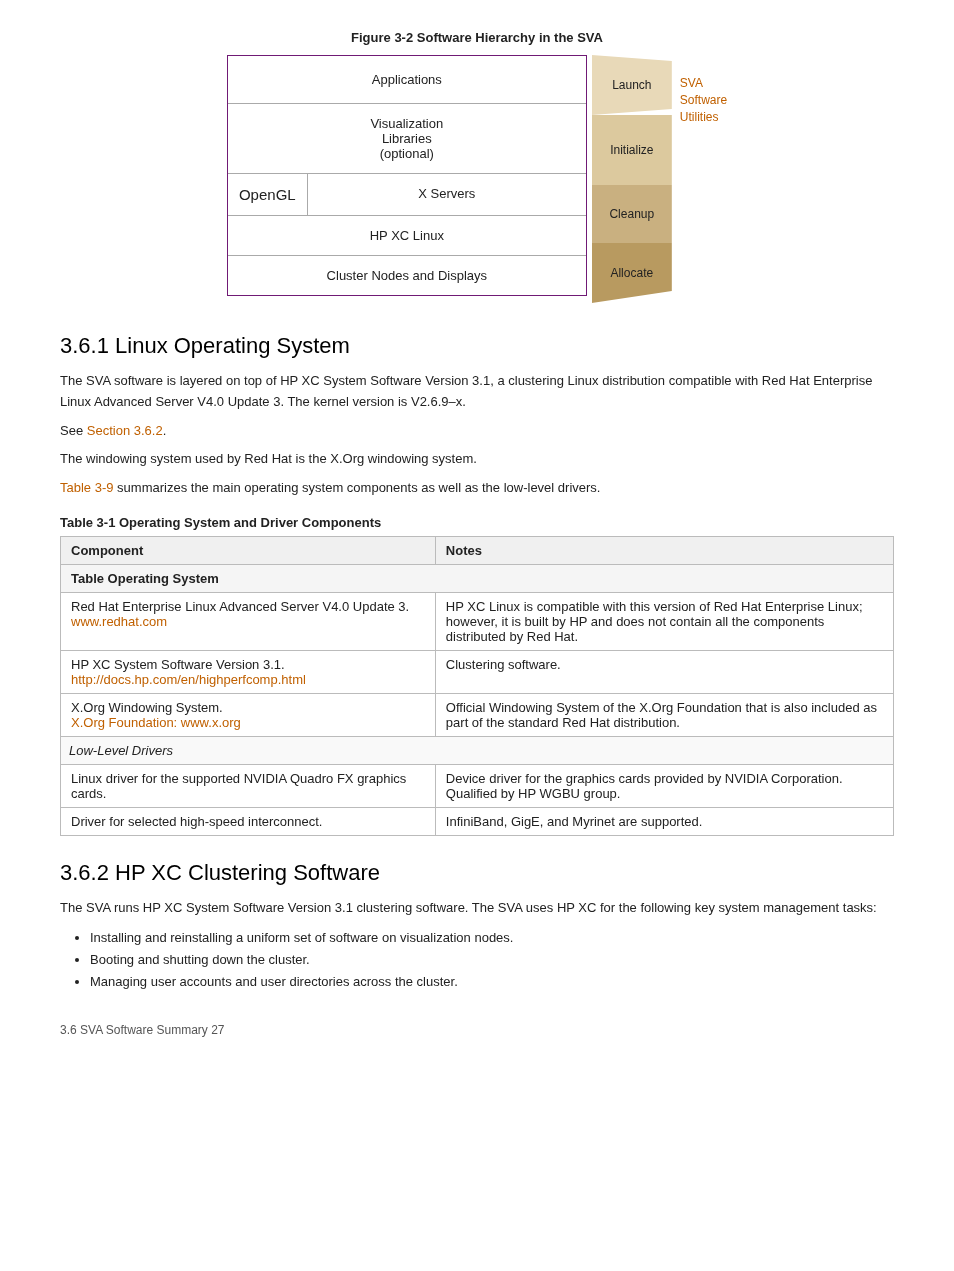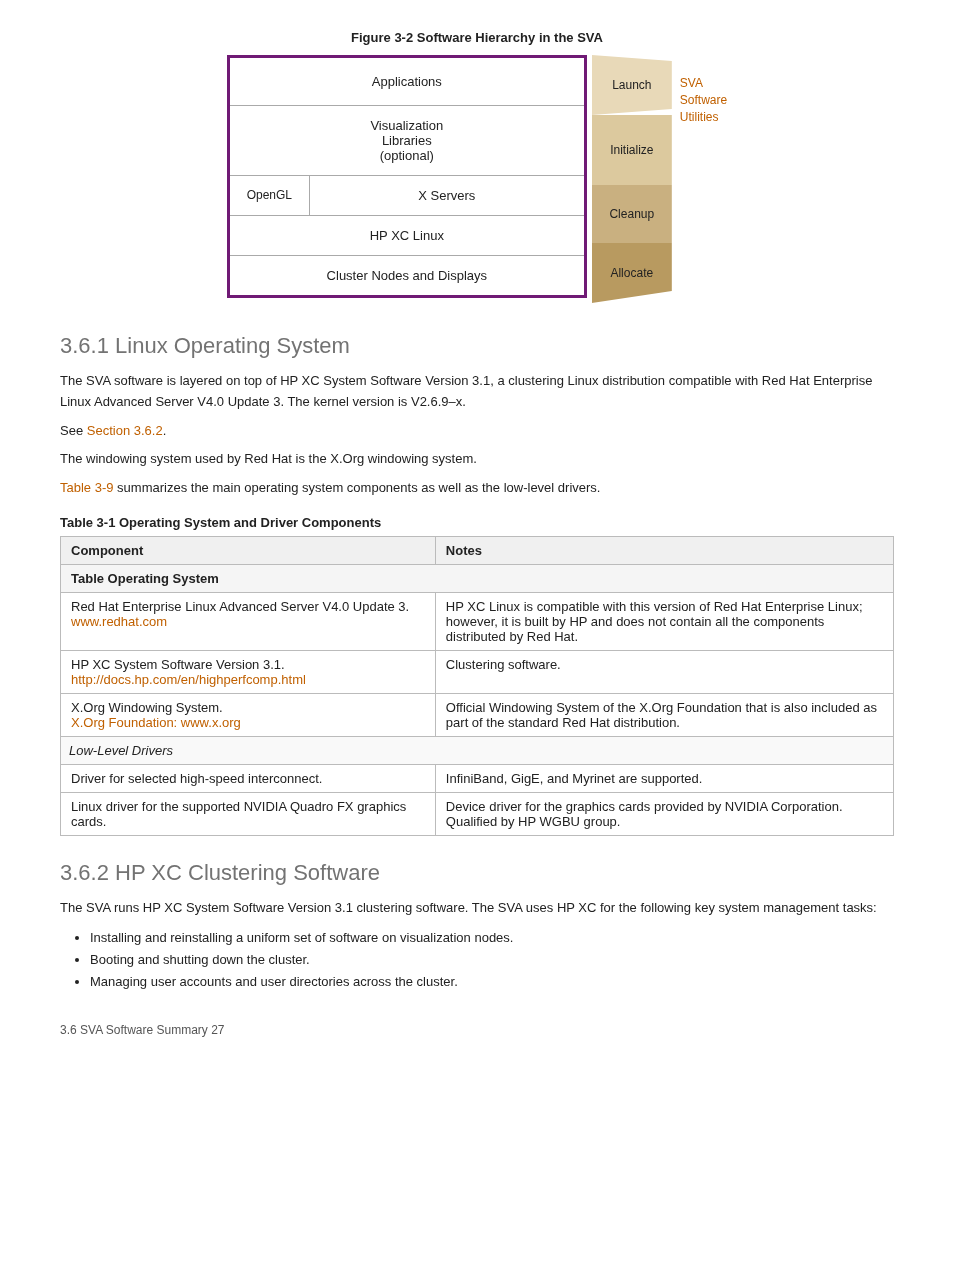--- a/index.html
+++ b/index.html
@@ -20,21 +20,21 @@
       margin-bottom: 10px;
       text-align: center;
     }
     .figure-container {
       display: flex;
       align-items: flex-start;
       justify-content: center;
       margin-bottom: 30px;
     }
     .diagram-box {
-      border: 3px solid #701a75;
+      border: 1px solid #701a75;
       width: 360px;
       position: relative;
       background: #fff;
     }
     .diag-row {
       border-bottom: 1px solid #aaa;
       padding: 12px 10px;
       font-size: 13px;
       text-align: center;
     }
@@ -57,21 +57,21 @@
     }
     .diag-row-opengl {
       display: flex;
       border-bottom: 1px solid #aaa;
     }
     .diag-opengl-cell {
       width: 80px;
       padding: 12px 8px;
       text-align: center;
       border-right: 1px solid #aaa;
-      font-size: 12px;
+      font-size: 15px;
     }
     .diag-xservers-cell {
       flex: 1;
       padding: 12px 8px;
       text-align: center;
       font-size: 13px;
     }
     .diag-row-hpxc {
       padding: 12px 10px;
       text-align: center;
@@ -141,21 +141,21 @@
       color: #c06000;
       line-height: 1.4;
     }
 
     
     .section-heading {
       font-size: 22px;
       font-weight: normal;
       margin-top: 18px;
       margin-bottom: 12px;
-      color: #737373;
+      color: #000000;
     }
     .section-body {
       font-size: 13px;
       line-height: 1.6;
       margin-bottom: 8px;
     }
     .section-body p {
       margin-bottom: 8px;
     }
     a {
@@ -291,27 +291,27 @@
     <tr>
       <td>X.Org Windowing System.<br><a href="#">X.Org Foundation: www.x.org</a></td>
       <td>Official Windowing System of the X.Org Foundation that is also included as part of the standard Red Hat distribution.</td>
     </tr>
 
     <tr class="italic-row">
       <td colspan="2">Low-Level Drivers</td>
     </tr>
 
     <tr>
+      <td>Linux driver for the supported NVIDIA Quadro FX graphics cards.</td>
+      <td>Device driver for the graphics cards provided by NVIDIA Corporation. Qualified by HP WGBU group.</td>
+    </tr>
+
+    <tr>
       <td>Driver for selected high-speed interconnect.</td>
       <td>InfiniBand, GigE, and Myrinet are supported.</td>
-    </tr>
-
-    <tr>
-      <td>Linux driver for the supported NVIDIA Quadro FX graphics cards.</td>
-      <td>Device driver for the graphics cards provided by NVIDIA Corporation. Qualified by HP WGBU group.</td>
     </tr>
   </tbody>
 </table>
 
 <h2 class="section-heading">3.6.2  HP XC Clustering Software</h2>
 <div class="section-body">
   <p>The SVA runs HP XC System Software Version 3.1 clustering software. The SVA uses HP XC for the following key system management tasks:</p>
   <ul class="bullet-list">
     <li>Installing and reinstalling a uniform set of software on visualization nodes.</li>
     <li>Booting and shutting down the cluster.</li>

